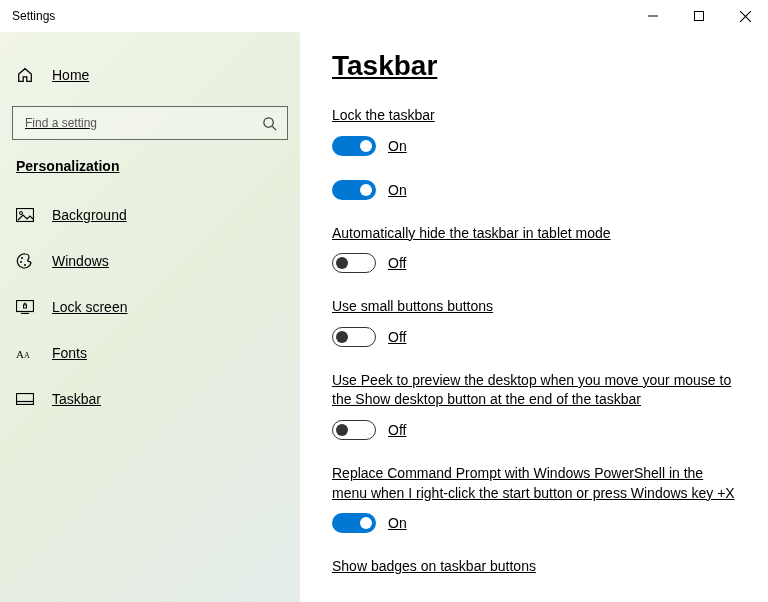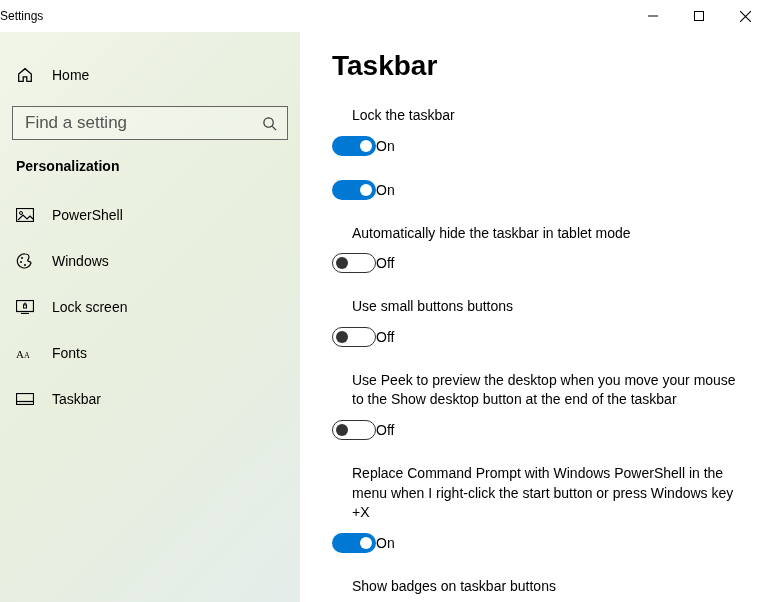--- a/index.html
+++ b/index.html
@@ -12,40 +12,42 @@
     width: 768px;
     height: 602px;
     overflow: hidden;
     display: flex;
     flex-direction: column;
   }
   .titlebar {
     display: flex;
     align-items: center;
     height: 32px;
+    padding-left: 12px;
   }
   .titlebar-title {
     font-size: 12px;
     color: #000;
     flex: 1;
   }
   .win-controls {
     display: flex;
   }
   .win-btn {
     width: 46px;
     height: 32px;
     display: flex;
     align-items: center;
     justify-content: center;
   }
   .main {
     display: flex;
     flex: 1;
     overflow: hidden;
+    text-decoration: underline;
   }
   .sidebar {
     width: 300px;
     background: linear-gradient(135deg, #f0f5e8 0%, #e8efdd 50%, #e4edea 100%);
     display: flex;
     flex-direction: column;
     padding-top: 20px;
   }
   .nav-row {
     display: flex;
@@ -71,21 +73,21 @@
     display: flex;
     align-items: center;
     padding: 0 10px;
     background: rgba(255,255,255,0.25);
     justify-content: space-between;
   }
   .searchbox input {
     border: none;
     outline: none;
     background: transparent;
-    font-size: 17px;
+    font-size: 12px;
     width: 100%;
     font-family: inherit;
     color: #555;
   }
   .searchbox input::placeholder { color: #555; }
   .category-label {
     font-weight: 600;
     font-size: 14px;
     padding: 8px 16px 18px 16px;
   }
@@ -100,25 +102,25 @@
     margin: 0 0 24px 0;
   }
   .setting {
     margin-bottom: 24px;
   }
   .setting-label {
     font-size: 14px;
     margin-bottom: 10px;
     line-height: 1.4;
     max-width: 420px;
-    margin-left: 20px;
   }
   .toggle-row {
     display: flex;
     align-items: center;
+    gap: 12px;
   }
   .toggle {
     width: 44px;
     height: 20px;
     border-radius: 10px;
     position: relative;
   }
   .toggle.on {
     background: #0078d4;
   }
@@ -197,21 +199,21 @@
     <div class="category-label">Personalization</div>
 
     <div class="nav-row">
       <span class="nav-icon">
         <svg width="18" height="14" viewBox="0 0 18 14">
             <rect x="0.5" y="0.5" width="17" height="13" fill="none" stroke="#000" stroke-width="1.2"></rect>
             <circle cx="5" cy="5" r="1.5" fill="none" stroke="#000" stroke-width="1"></circle>
             <path d="M2 12 L7 7 L11 11 L14 8 L17 11" fill="none" stroke="#000" stroke-width="1.2"></path>
           </svg>
       </span>
-      <span>PowerShell</span>
+      <span>Background</span>
     </div>
 
     <div class="nav-row">
       <span class="nav-icon">
         <svg width="18" height="18" viewBox="0 0 18 18">
             <path d="M9 2 A7 7 0 1 0 15 11 C15 9 13 10 12 9 C11 8 13 7 13 5 C13 3 11 2 9 2 Z" fill="none" stroke="#000" stroke-width="1.2"></path>
             <circle cx="6" cy="6" r="1" fill="#000"></circle>
             <circle cx="5" cy="10" r="1" fill="#000"></circle>
             <circle cx="9" cy="13" r="1" fill="#000"></circle>
           </svg>

